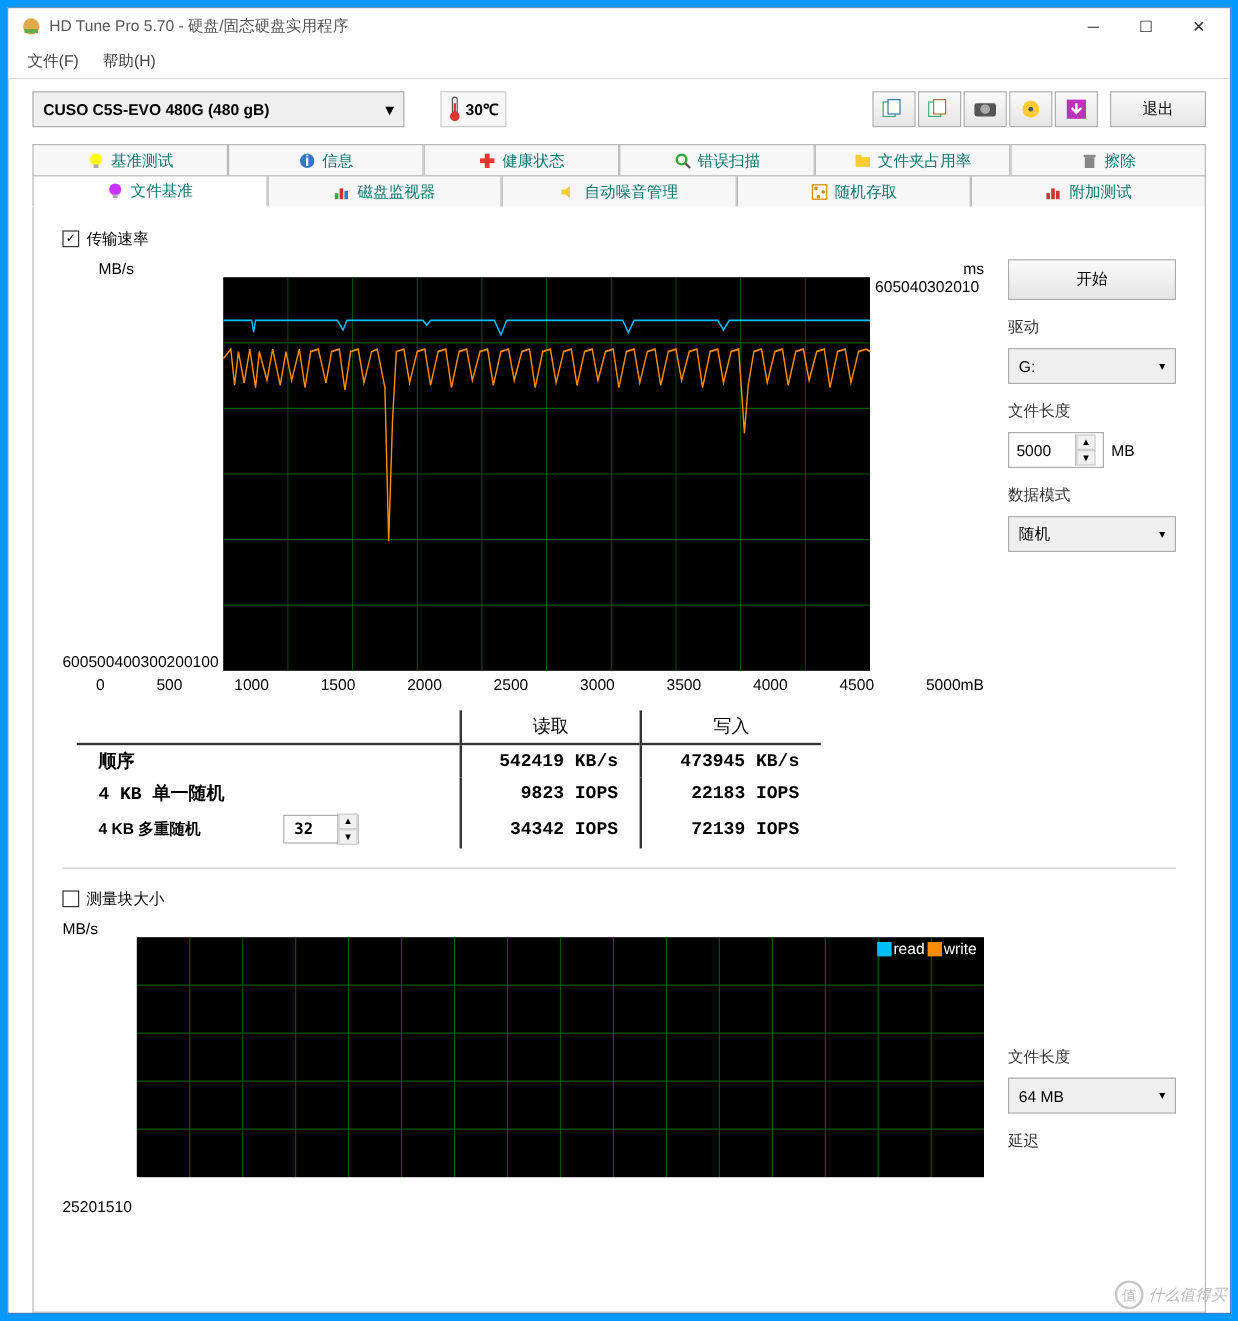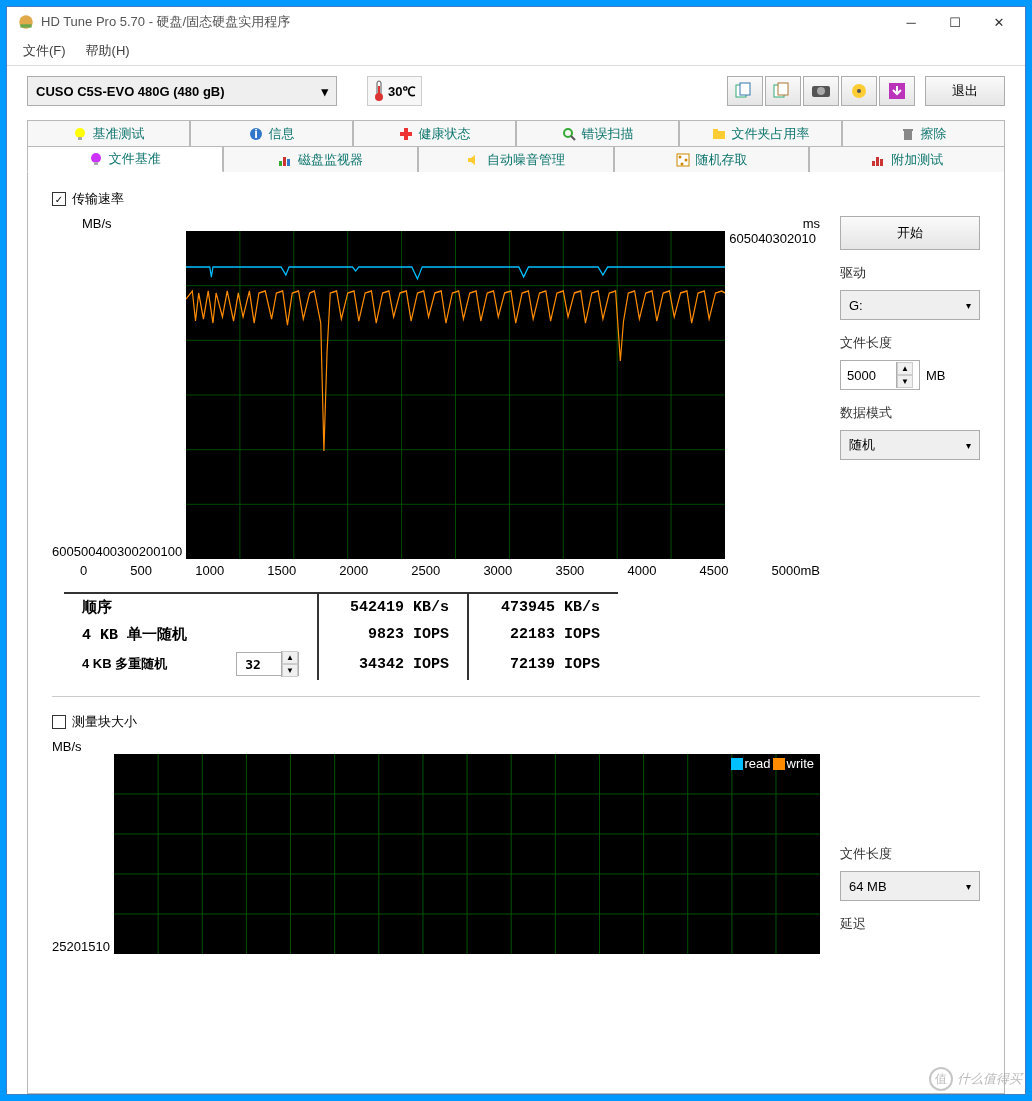--- a/index.html
+++ b/index.html
@@ -315,20 +315,25 @@
         <div class="ctrl-select">
             <span>随机</span>
             <span class="arrow">▾</span>
           </div>
       </div>
     </div>
 
     <div class="results-table">
       <table>
         <tbody>
+            <tr>
+          <th style="min-width:320px;"></th>
+          <th class="col-read" style="text-align:center;">读取</th>
+          <th class="col-write" style="text-align:center;">写入</th>
+        </tr>
         <tr class="b-top">
           <td>顺序</td>
           <td class="col-read">542419 KB/s</td>
           <td class="col-write">473945 KB/s</td>
         </tr>
         <tr>
           <td>4 KB 单一随机</td>
           <td class="col-read">9823 IOPS</td>
           <td class="col-write">22183 IOPS</td>
         </tr>
@@ -353,21 +358,21 @@
 
     <div class="checkbox-row">
       <div class="checkbox"></div>
       <span>测量块大小</span>
     </div>
 
     <div class="chart2-wrap">
       <div class="chart2-left">
         <div style="font-size:13px;">MB/s</div>
         <div class="chart-wrap">
-          <div class="yaxis" style="height:200px;">
+          <div class="yaxis" style="height:200px;margin-top:32px;">
             <span>25</span>
               <span>20</span>
               <span>15</span>
               <span>10</span>
               <span></span>
           </div>
           <div class="plot2">
             <svg width="100%" height="100%" viewBox="0 0 720 200" preserveAspectRatio="none">
               <g class="grid">
                 <line x1="0" y1="40" x2="720" y2="40"></line>

